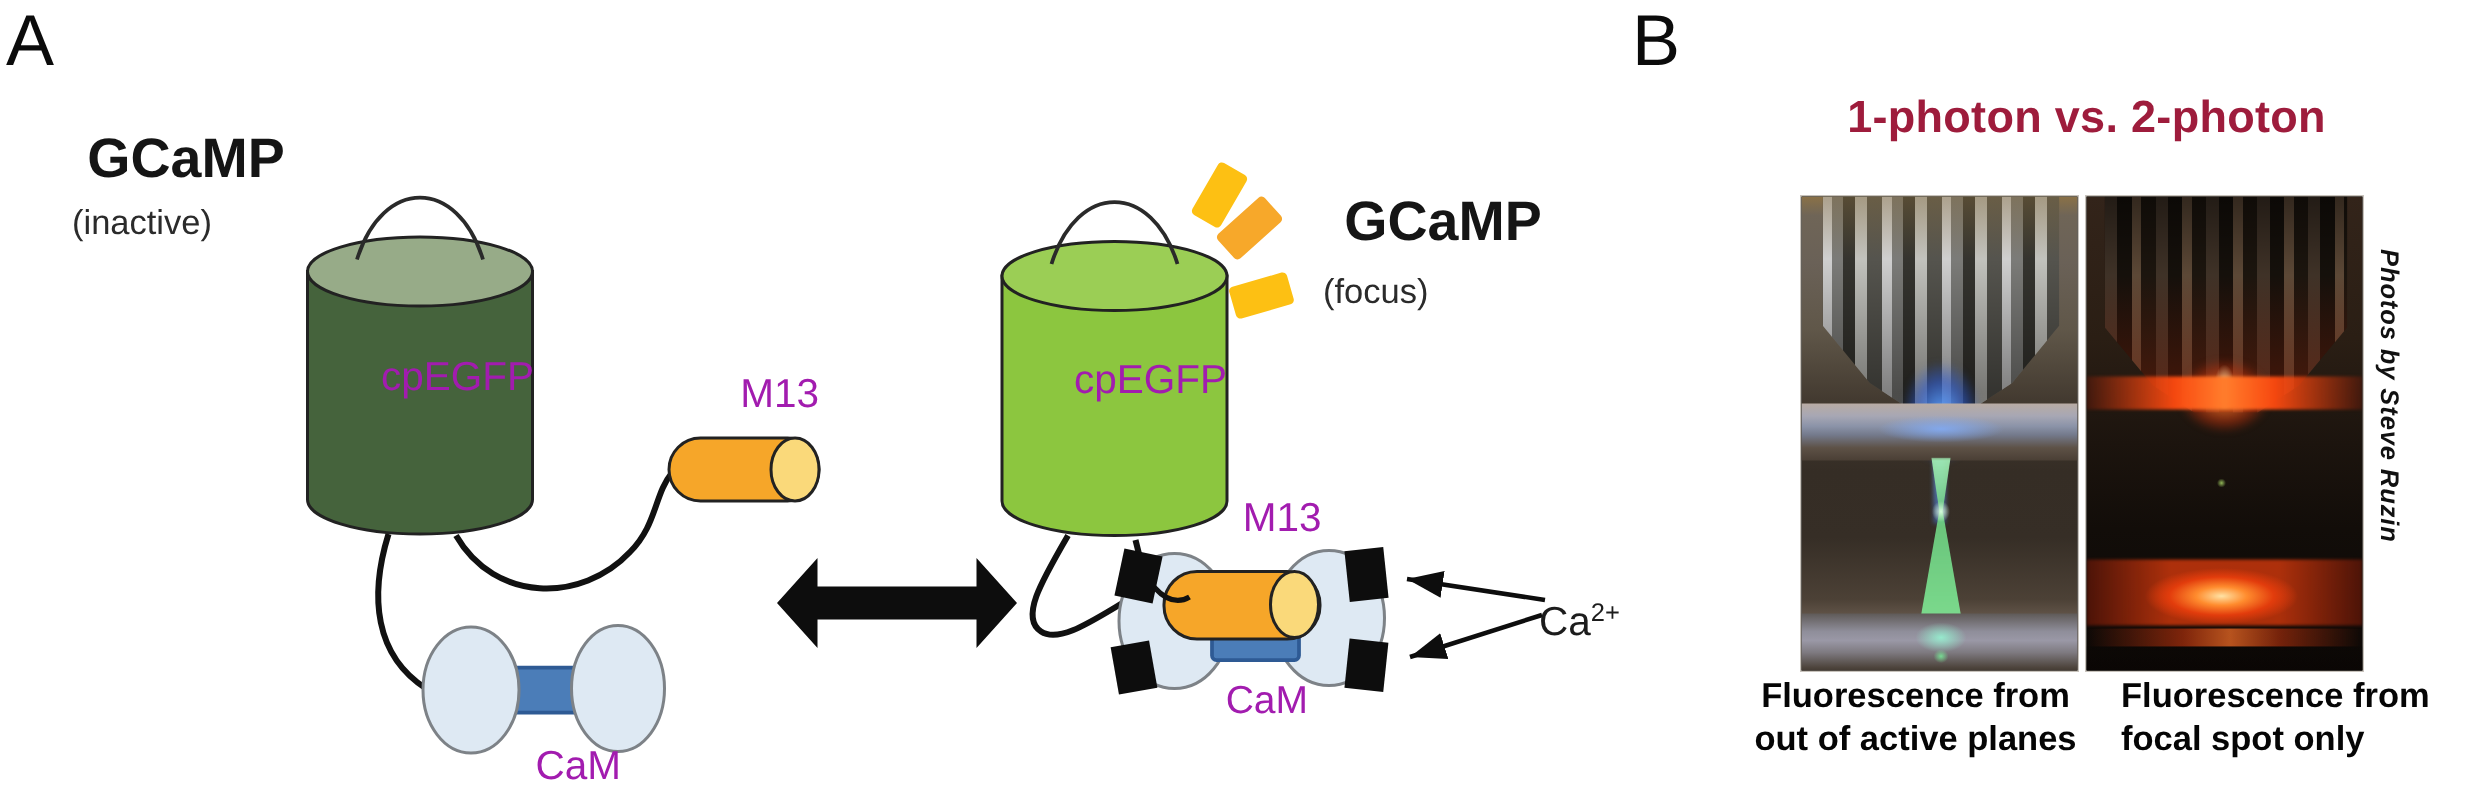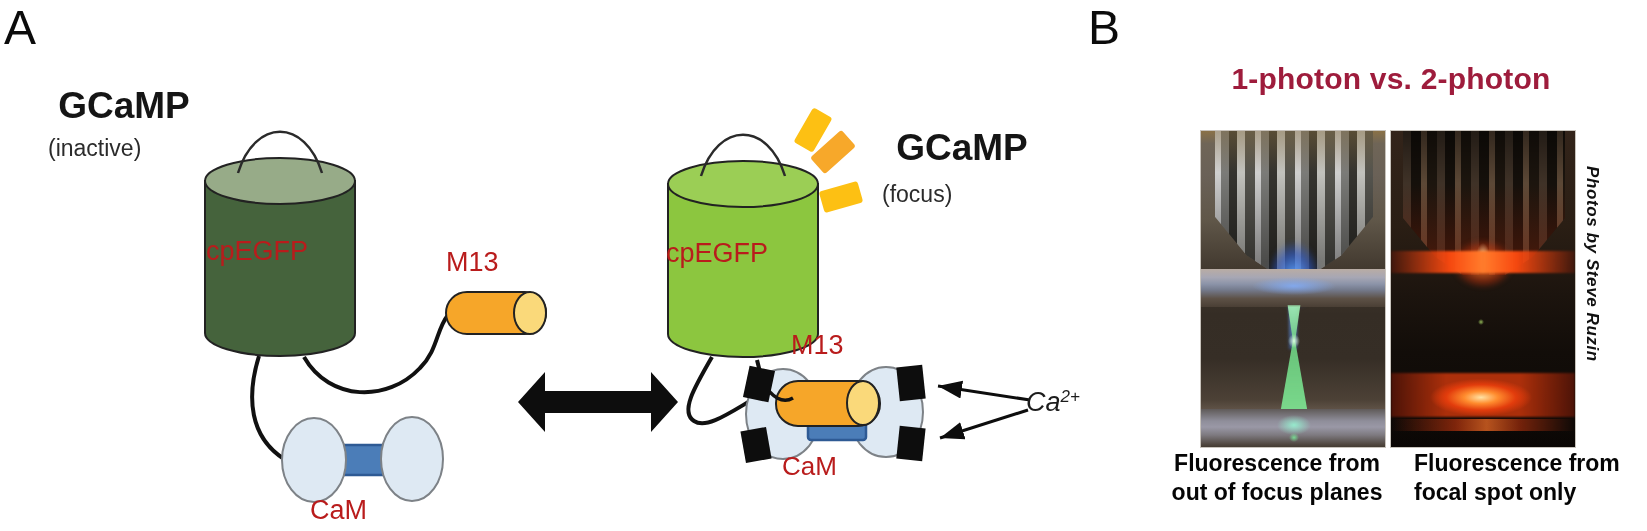--- a/index.html
+++ b/index.html
@@ -2,21 +2,21 @@
 <html style="--ink: #1a1a1a; --title-maroon: #9e1c3c; --inactive-green: #45633c; --inactive-green-top: #97ab88; --active-green: #8cc63f; --active-green-top: #9bce55; --m13-orange: #f6a629; --m13-cap: #fad97a; --cam-fill: #dee9f3; --cam-stroke: #7d8287; --link-blue: #4b7db8; --spark-yellow: #fdc013; --arrow-black: #0d0d0d;"><head>
 <meta charset="utf-8">
 <style>
   html,body{margin:0;padding:0;background:#fff;}
   .stage{position:relative;width:1647px;height:531px;background:#fff;overflow:hidden;
          font-family:"Liberation Sans",sans-serif;color:var(--ink,#1a1a1a);}
   .abs{position:absolute;}
   .panel-letter{font-size:48px;font-weight:400;color:#0b0b0b;line-height:1;}
   .gcamp-title{font-size:37px;font-weight:700;text-align:center;color:#151515;line-height:1.1;}
   .gcamp-state{font-size:23px;font-weight:400;text-align:left;color:#2b2b2b;}
-  .part-label{font-size:27px;font-weight:400;text-align:left;color:#b91c1c;line-height:1;}
+  .part-label{font-size:27px;font-weight:400;text-align:right;color:#a21caf;line-height:1;}
   .ca-label{font-size:27px;color:#1c1c1c;line-height:1;}
   .ca-label sup{font-size:17px;vertical-align:9px;}
   .b-title{font-size:30px;font-weight:700;text-align:center;color:var(--title-maroon,#9e1c3c);letter-spacing:.2px;}
   .caption{font-size:23px;font-weight:700;color:#050505;line-height:1.25;}
   .credit{writing-mode:vertical-rl;font-size:17px;font-weight:700;font-style:italic;color:#111;letter-spacing:.6px;}
   .photo{position:absolute;top:130px;width:186px;height:318px;border:1px solid #c8c3bc;
          box-sizing:border-box;overflow:hidden;background:#000;}
   .layer{position:absolute;}
   svg{position:absolute;left:0;top:0;}
   .f-dkgreen{fill:var(--inactive-green,#45633c);}
@@ -87,21 +87,21 @@
   <div class="abs gcamp-title" style="left:48px;top:86px;width:152px;">GCaMP</div>
   <div class="abs gcamp-state" style="left:48px;top:135px;width:152px;">(inactive)</div>
   <div class="abs part-label" style="left:206px;top:238px;width:150px;">cpEGFP</div>
   <div class="abs part-label" style="left:446px;top:249px;width:100px;">M13</div>
   <div class="abs part-label" style="left:310px;top:497px;width:104px;">CaM</div>
   <div class="abs gcamp-title" style="left:882px;top:128px;width:160px;">GCaMP</div>
   <div class="abs gcamp-state" style="left:882px;top:181px;width:160px;">(focus)</div>
   <div class="abs part-label" style="left:666px;top:240px;width:152px;">cpEGFP</div>
   <div class="abs part-label" style="left:791px;top:332px;width:90px;">M13</div>
   <div class="abs part-label" style="left:782px;top:453px;width:90px;font-size:26px;">CaM</div>
-  <div class="abs ca-label" style="left:1026px;top:388px;font-style:italic;"><span>Ca</span><sup>2+</sup></div>
+  <div class="abs ca-label" style="left:1026px;top:400px;"><span>Ca</span><sup>2+</sup></div>
 
   <div class="abs panel-letter" style="left:1088px;top:4px;">B</div>
   <div class="abs b-title" style="left:1180px;top:62px;width:422px;">1-photon vs. 2-photon</div>
 
   <div class="photo" style="left:1200px;">
     <div class="layer" style="inset:0;background:linear-gradient(180deg,#8a7147 0%,#6f6557 4%,#6a6157 14%,#605749 28%,#433a30 43%,#352d25 58%,#362e26 72%,#4c4136 85%,#6b5d51 90%);"></div>
     <div class="layer" style="left:14px;top:0;width:158px;height:148px;clip-path:polygon(0 0,100% 0,100% 58%,80% 84%,63% 96%,37% 96%,20% 84%,0 58%);background:repeating-linear-gradient(90deg,#cfcfcf 0 6px,#7b7b78 6px 14px,#35342f 14px 22px,#c2c2bd 22px 30px,#55544e 30px 40px);"></div>
     <div class="layer" style="left:14px;top:0;width:158px;height:148px;clip-path:polygon(0 0,100% 0,100% 58%,80% 84%,63% 96%,37% 96%,20% 84%,0 58%);background:linear-gradient(180deg,rgba(130,105,60,.45),rgba(0,0,0,0) 28%,rgba(0,0,0,.38) 88%);"></div>
     <div class="layer" style="left:58px;top:98px;width:70px;height:92px;background:radial-gradient(closest-side,rgba(90,160,255,.95),rgba(45,95,225,.55) 45%,rgba(20,40,120,0) 75%);filter:blur(2px);"></div>
     <div class="layer" style="left:88px;top:140px;width:8px;height:78px;background:linear-gradient(180deg,rgba(130,185,255,.95),rgba(70,130,240,.45));filter:blur(1.5px);"></div>
@@ -124,21 +124,21 @@
     <div class="layer" style="left:0;top:120px;width:100%;height:22px;background:linear-gradient(90deg,rgba(130,25,6,.3),rgba(255,75,16,.95) 32%,#ff7c2c 50%,rgba(255,75,16,.95) 68%,rgba(130,25,6,.3));filter:blur(1px);"></div>
     <div class="layer" style="left:87px;top:188px;width:6px;height:6px;background:radial-gradient(closest-side,rgba(150,190,90,.95),rgba(150,190,90,0));"></div>
     <div class="layer" style="left:0;top:242px;width:100%;height:44px;background:linear-gradient(90deg,rgba(150,30,8,.45),rgba(225,60,12,.75) 30%,rgba(225,60,12,.75) 70%,rgba(150,30,8,.45));filter:blur(1px);"></div>
     <div class="layer" style="left:28px;top:240px;width:124px;height:48px;background:radial-gradient(60px 22px at 50% 55%,#ffe2a4 0%,#ff8c2e 28%,#e23c0c 58%,rgba(120,20,6,0) 85%);"></div>
     <div class="layer" style="left:0;top:288px;width:100%;height:12px;background:linear-gradient(90deg,rgba(220,60,15,0),rgba(220,60,15,.55) 35%,rgba(255,115,40,.7) 52%,rgba(220,60,15,.5) 70%,rgba(220,60,15,0));filter:blur(.5px);"></div>
     <div class="layer" style="left:0;top:300px;width:100%;height:18px;background:linear-gradient(180deg,rgba(10,6,4,.2),#0a0604);"></div>
   </div>
 
   <div class="abs caption" style="left:1157px;top:449px;width:240px;text-align:center;">
     <div>Fluorescence from</div>
-    <div>out of focus planes</div>
+    <div>out of active planes</div>
   </div>
   <div class="abs caption" style="left:1414px;top:449px;width:240px;text-align:left;">
     <div>Fluorescence from</div>
     <div>focal spot only</div>
   </div>
   <div class="abs credit" style="left:1582px;top:166px;height:252px;">Photos by Steve Ruzin</div>
 
 </div>
 
 </body></html>

